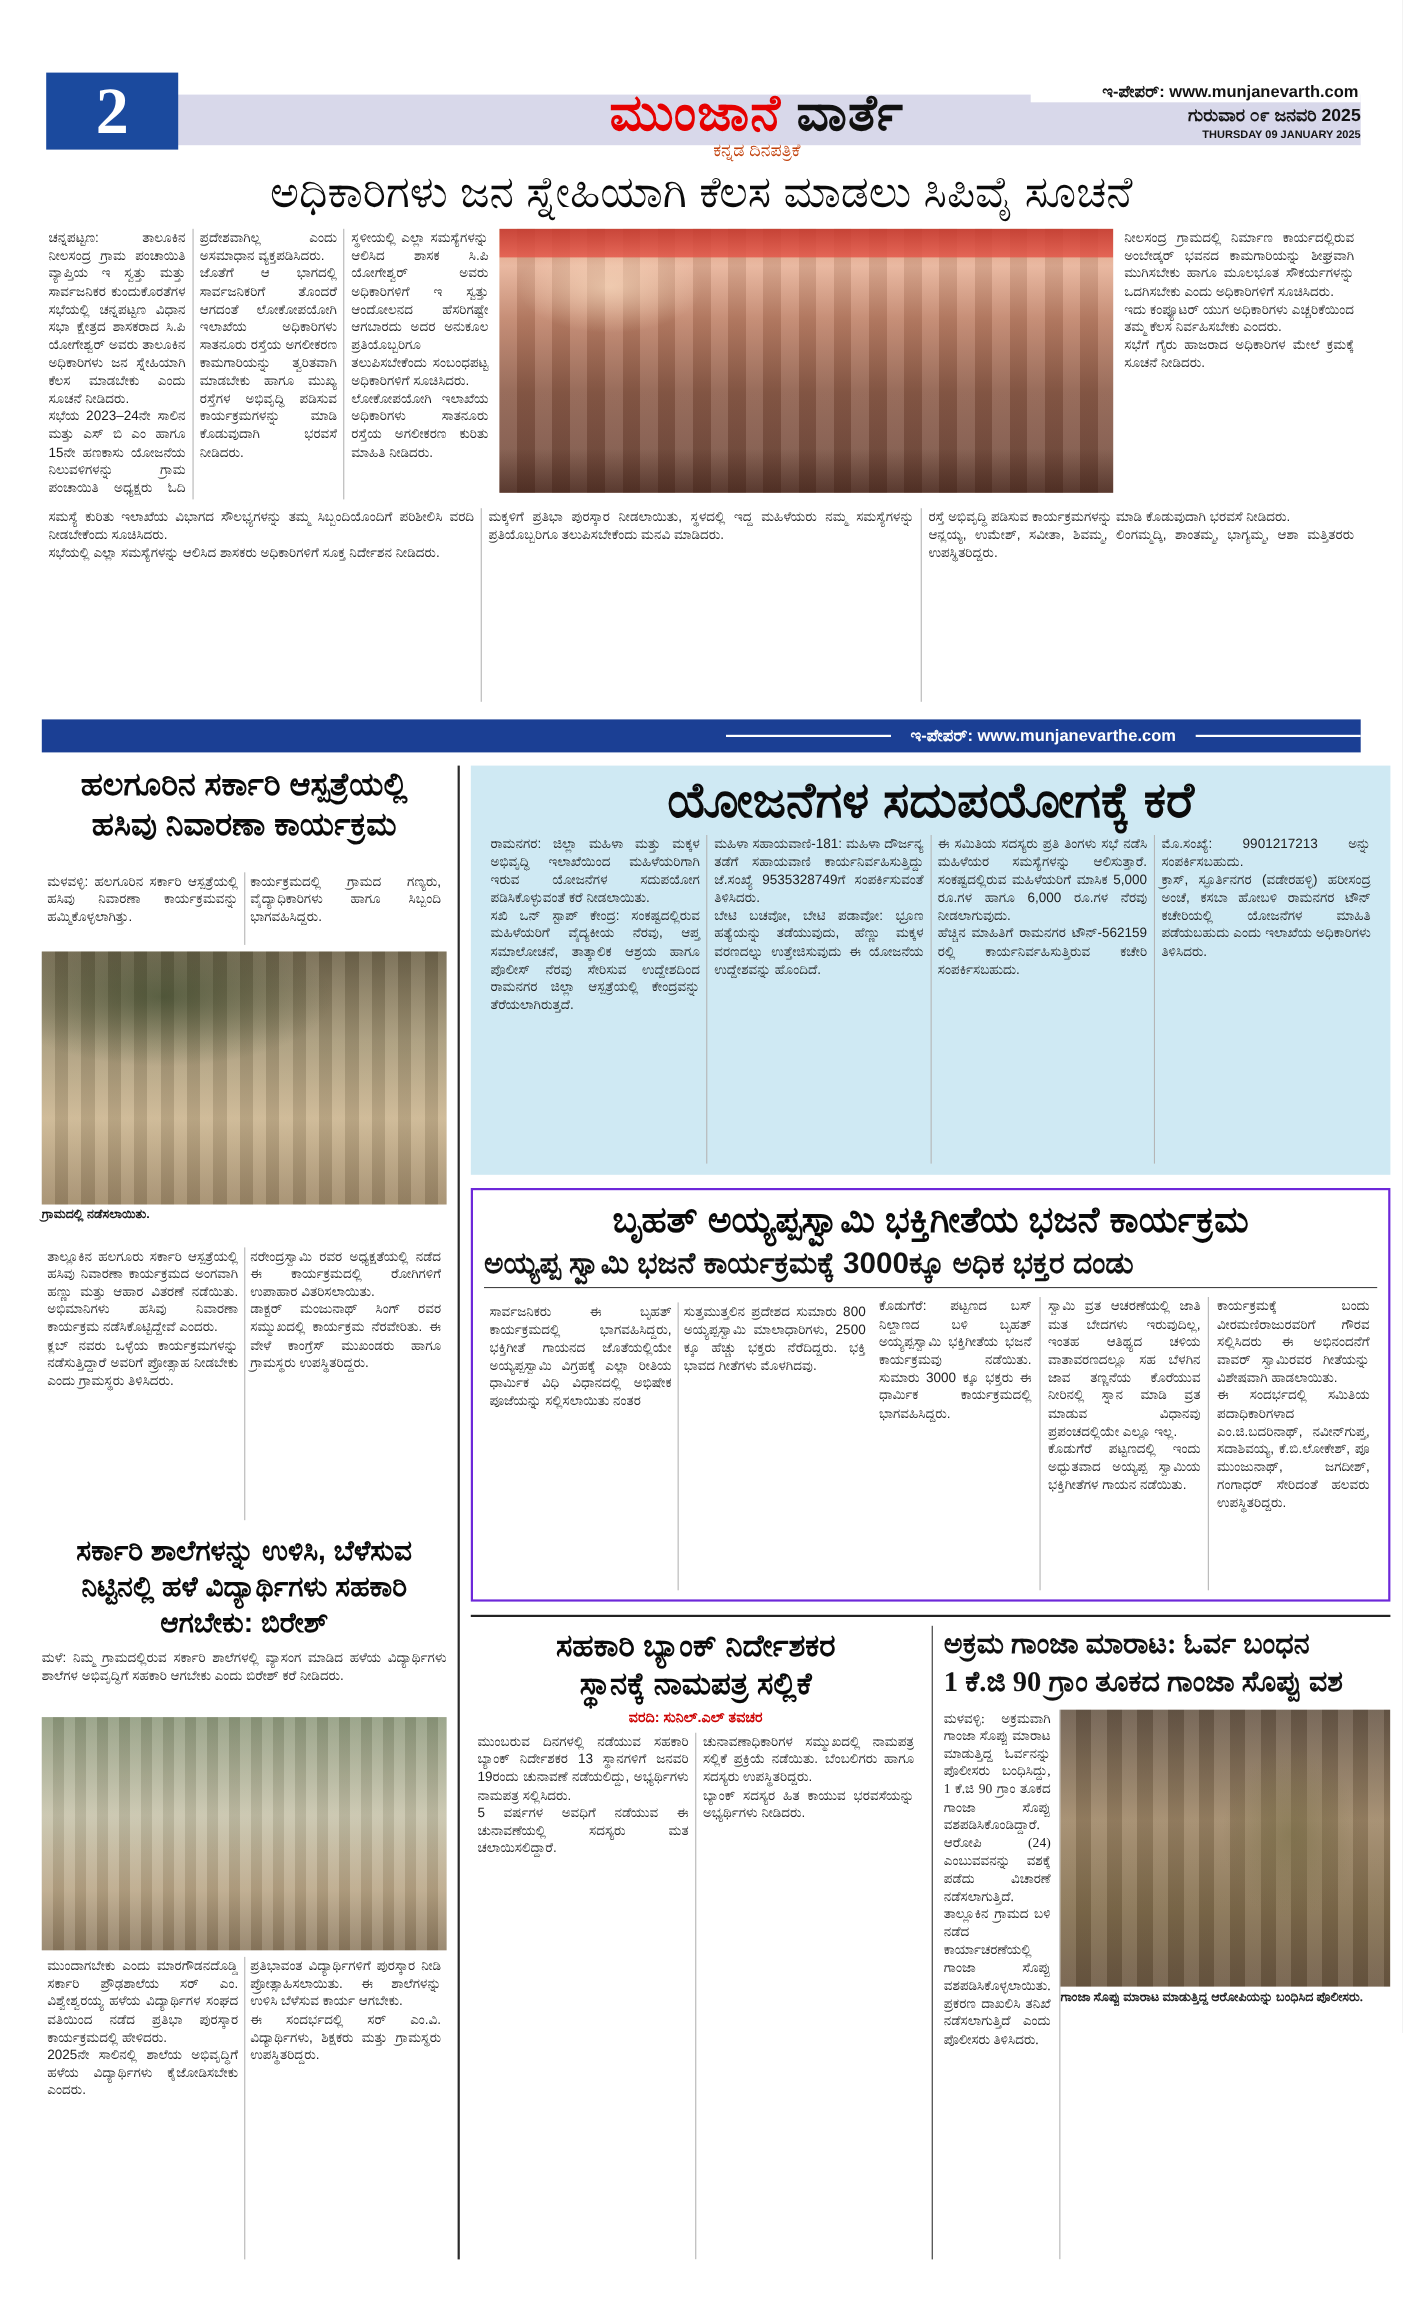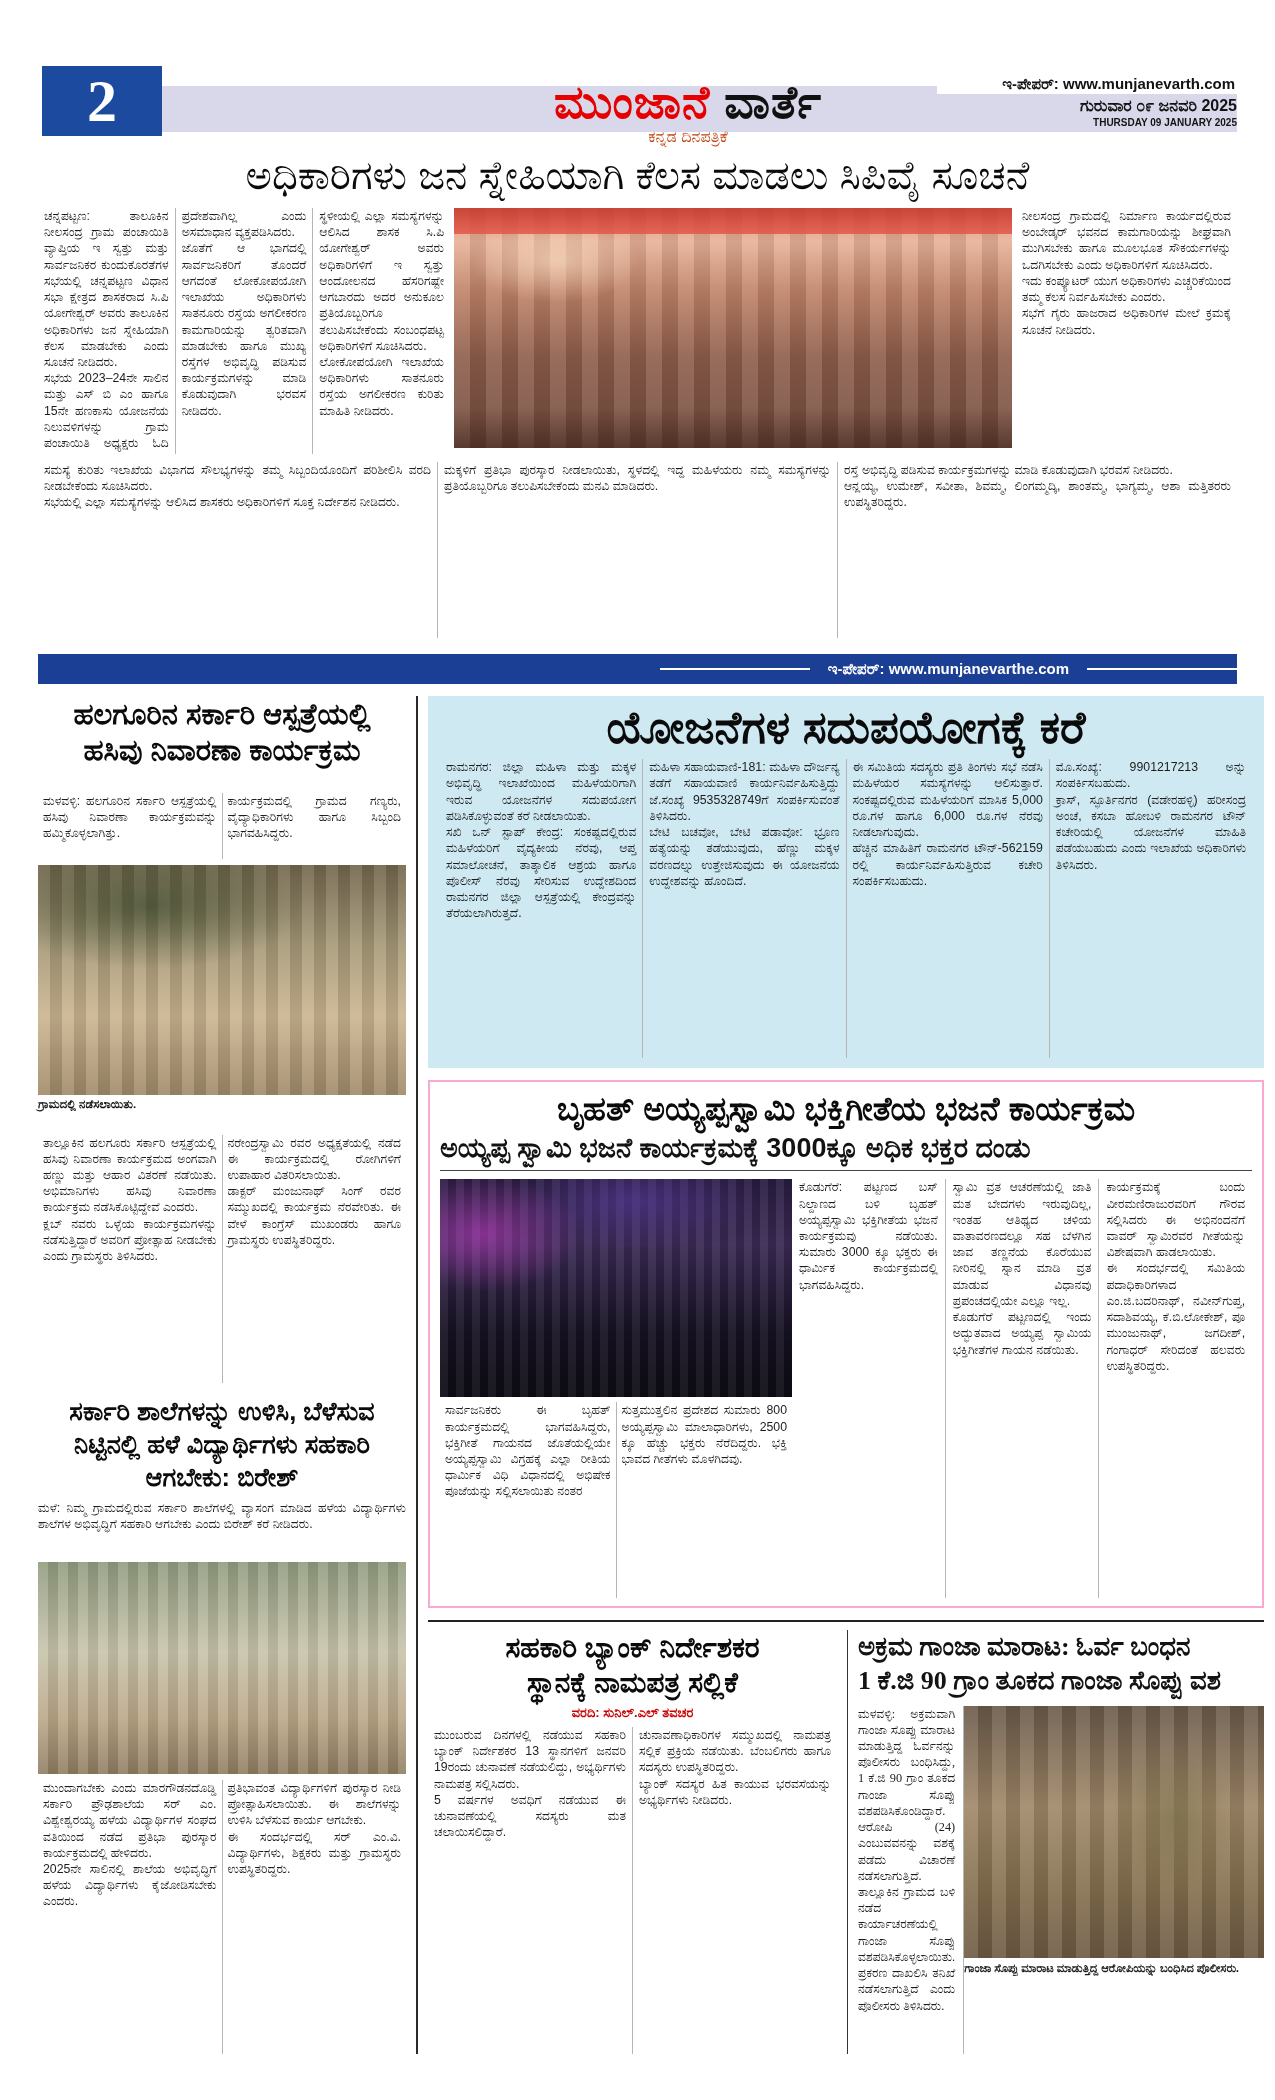--- a/index.html
+++ b/index.html
@@ -86,25 +86,25 @@
       repeating-linear-gradient(90deg, rgba(255,255,255,.12) 0 10px, rgba(0,0,0,.07) 10px 20px),
       linear-gradient(180deg,#8f9a7d 0%, #c6c2a9 42%, #b9a585 74%, #8d7a5f 100%);
   }
   .school-body { flex:1; margin-top:6px; }
   
   .cyanbox { background:#cfe9f3; padding:8px 12px 10px 12px; height:372px; display:flex; flex-direction:column; }
   .cyan-head { font-size:45px; font-weight:500; line-height:1.05; margin-bottom:8px; }
   .four-cols { display:flex; flex:1; overflow:hidden; }
   .four-cols > div { flex:1; padding:0 6px; }
   
-  .bhajanbox { border:2px solid #f9a8d4; margin-top:12px; height:528px; padding:8px 10px; display:flex; flex-direction:column; }
+  .bhajanbox { border:2px solid #6d28d9; margin-top:12px; height:376px; padding:8px 10px; display:flex; flex-direction:column; }
   .bhajan-head { font-size:33px; line-height:1.15; }
   .bhajan-sub { font-size:27px; line-height:1.2; margin-top:4px; border-bottom:1.5px solid #444; padding-bottom:6px; }
   .bh-content { display:flex; flex:1; margin-top:8px; overflow:hidden; }
-  .bh-left { flex:0 0 352px; display:flex; flex-direction:column; }
+  .bh-left { flex:0 0 352px; display:flex; flex-direction:row; }
   .bhajan-photo {
     height:218px;
     background:
       radial-gradient(ellipse 150px 90px at 12% 25%, rgba(200,60,200,.55), rgba(0,0,0,0) 65%),
       radial-gradient(ellipse 180px 70px at 55% 10%, rgba(90,60,160,.6), rgba(0,0,0,0) 70%),
       repeating-linear-gradient(90deg, rgba(255,255,255,.06) 0 8px, rgba(0,0,0,.12) 8px 16px),
       linear-gradient(180deg,#2a1d42 0%, #3c2b57 30%, #171223 70%, #0d0b13 100%);
   }
   .bh-under { display:flex; flex:1; margin-top:5px; }
   .bh-under > div { flex:1; padding:0 5px; }

